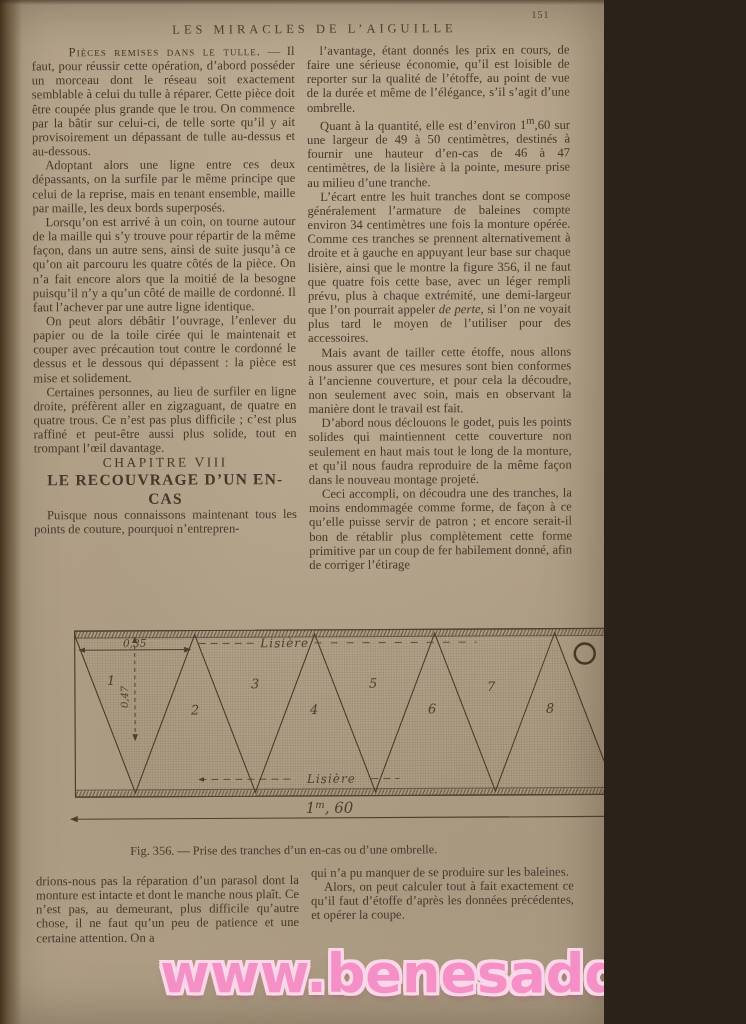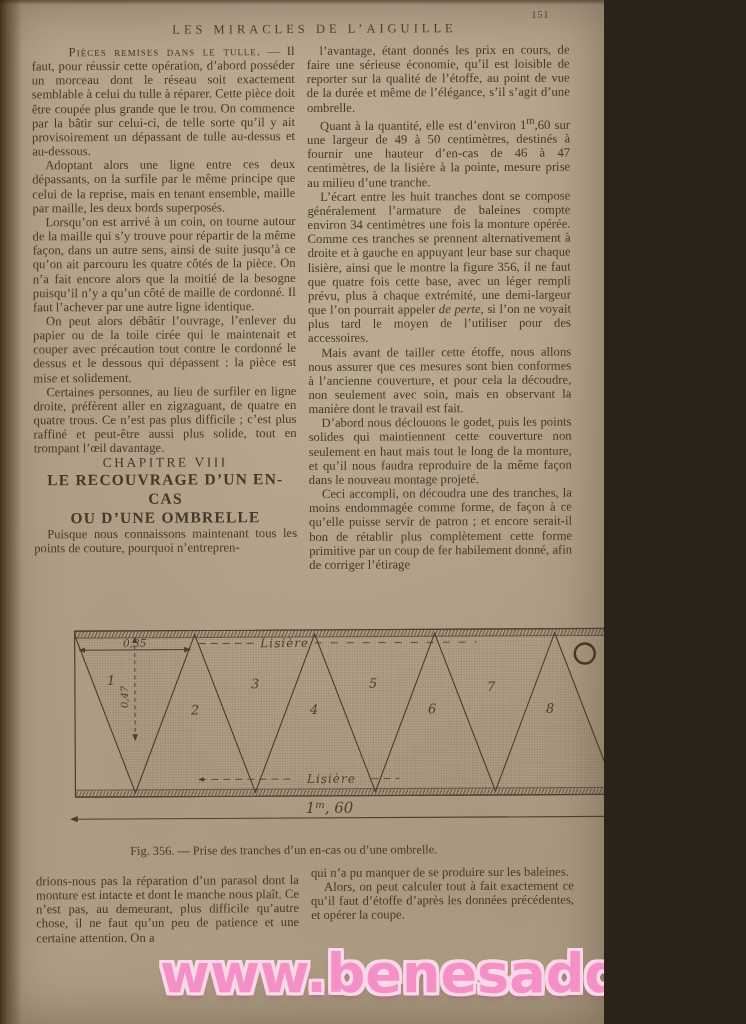--- a/index.html
+++ b/index.html
@@ -60,21 +60,21 @@
     <div class="folio">151</div>
 
     <div class="cols">
       <div class="col">
         <p><span class="lead">Pièces remises dans le tulle.</span><span> — Il faut, pour réussir cette opération, d’abord posséder un morceau dont le réseau soit exactement semblable à celui du tulle à réparer. Cette pièce doit être coupée plus grande que le trou. On commence par la bâtir sur celui-ci, de telle sorte qu’il y ait provisoirement un dépassant de tulle au-dessus et au-dessous.</span></p>
         <p>Adoptant alors une ligne entre ces deux dépassants, on la surfile par le même principe que celui de la reprise, mais en tenant ensemble, maille par maille, les deux bords superposés.</p>
         <p>Lorsqu’on est arrivé à un coin, on tourne autour de la maille qui s’y trouve pour répartir de la même façon, dans un autre sens, ainsi de suite jusqu’à ce qu’on ait parcouru les quatre côtés de la pièce. On n’a fait encore alors que la moitié de la besogne puisqu’il n’y a qu’un côté de maille de cordonné. Il faut l’achever par une autre ligne identique.</p>
         <p>On peut alors débâtir l’ouvrage, l’enlever du papier ou de la toile cirée qui le maintenait et couper avec précaution tout contre le cordonné le dessus et le dessous qui dépassent : la pièce est mise et solidement.</p>
         <p>Certaines personnes, au lieu de surfiler en ligne droite, préfèrent aller en zigzaguant, de quatre en quatre trous. Ce n’est pas plus difficile ; c’est plus raffiné et peut-être aussi plus solide, tout en trompant l’œil davantage.</p>
         <p class="chapitre">CHAPITRE VIII</p>
-        <p class="chap-title"><span>LE RECOUVRAGE D’UN EN-CAS</span><br><span>OU D’UNE OMBRELLE</span></p>
+        <p class="chap-title"><span>LE RECOUVRAGE D’UN EN-CAS</span><br></p>
         <p class="after-title">Puisque nous connaissons maintenant tous les points de couture, pourquoi n’entrepren-</p>
       </div>
       <div class="col">
         <p>l’avantage, étant donnés les prix en cours, de faire une sérieuse économie, qu’il est loisible de reporter sur la qualité de l’étoffe, au point de vue de la durée et même de l’élégance, s’il s’agit d’une ombrelle.</p>
         <p><span>Quant à la quantité, elle est d’environ 1</span><sup>m</sup><span>,60 sur une largeur de 49 à 50 centimètres, destinés à fournir une hauteur d’en-cas de 46 à 47 centimètres, de la lisière à la pointe, mesure prise au milieu d’une tranche.</span></p>
         <p><span>L’écart entre les huit tranches dont se compose généralement l’armature de baleines compte environ 34 centimètres une fois la monture opérée. Comme ces tranches se prennent alternativement à droite et à gauche en appuyant leur base sur chaque lisière, ainsi que le montre la figure 356, il ne faut que quatre fois cette base, avec un léger rempli prévu, plus à chaque extrémité, une demi-largeur que l’on pourrait appeler </span><i>de perte,</i><span> si l’on ne voyait plus tard le moyen de l’utiliser pour des accessoires.</span></p>
         <p>Mais avant de tailler cette étoffe, nous allons nous assurer que ces mesures sont bien conformes à l’ancienne couverture, et pour cela la découdre, non seulement avec soin, mais en observant la manière dont le travail est fait.</p>
         <p>D’abord nous déclouons le godet, puis les points solides qui maintiennent cette couverture non seulement en haut mais tout le long de la monture, et qu’il nous faudra reproduire de la même façon dans le nouveau montage projeté.</p>
         <p>Ceci accompli, on découdra une des tranches, la moins endommagée comme forme, de façon à ce qu’elle puisse servir de patron ; et encore serait-il bon de rétablir plus complètement cette forme primitive par un coup de fer habilement donné, afin de corriger l’étirage</p>
       </div>

